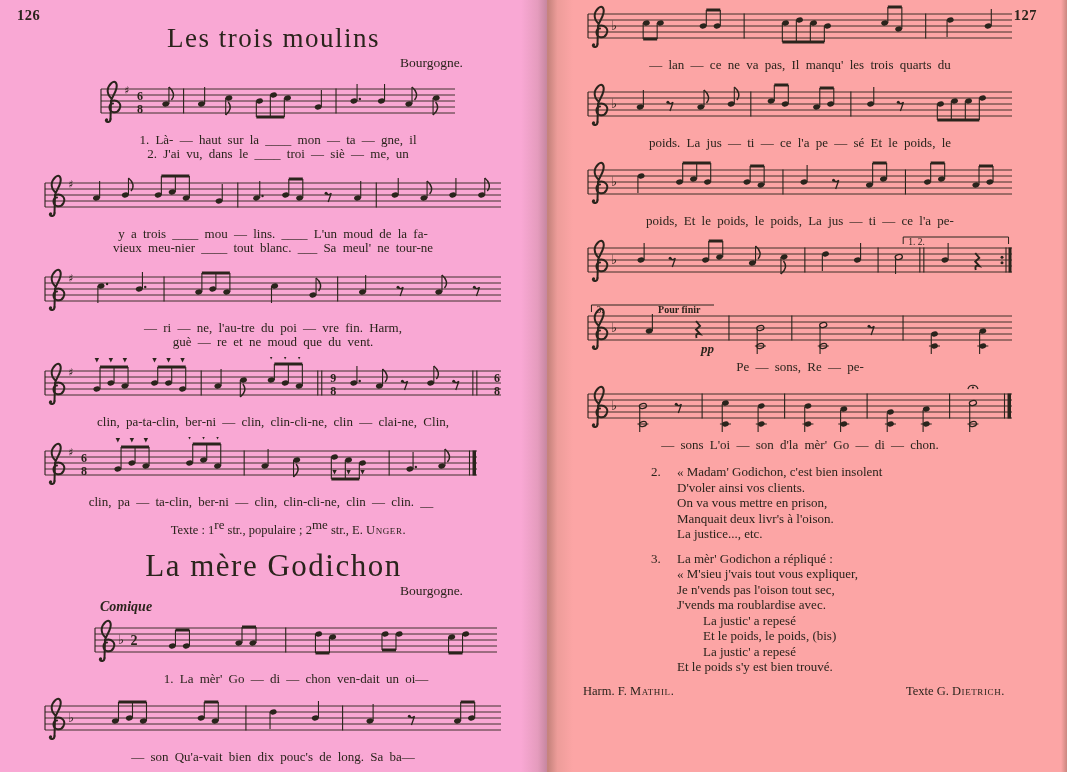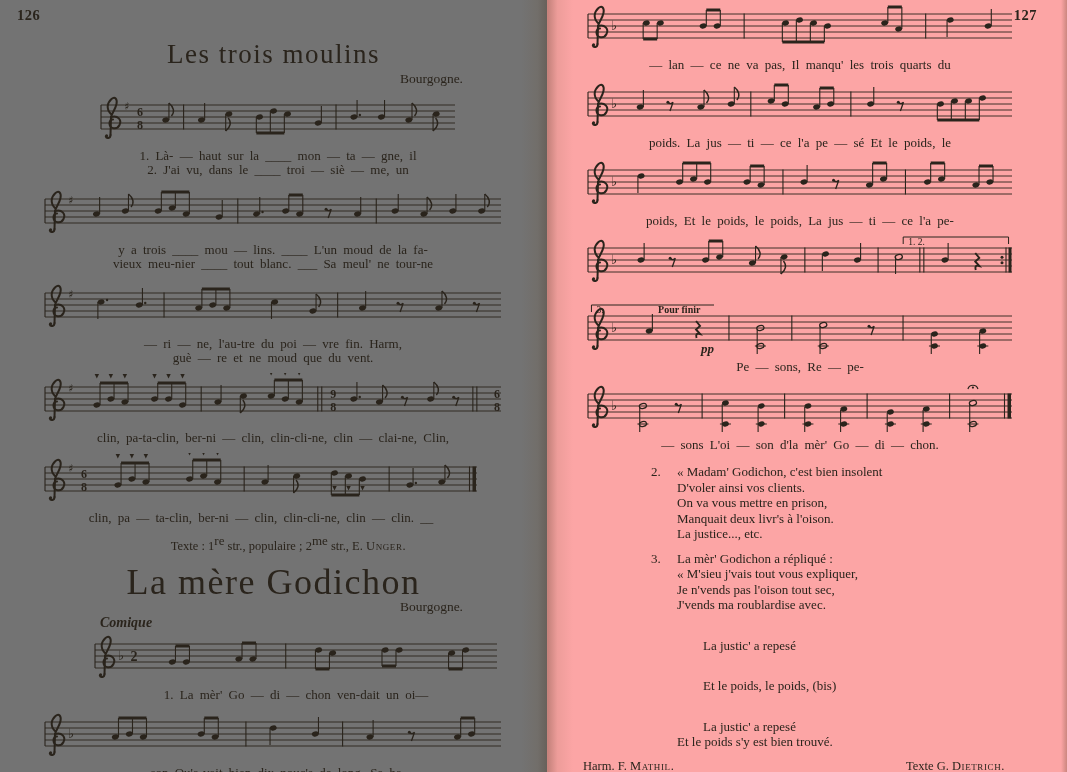--- a/index.html
+++ b/index.html
@@ -1,40 +1,40 @@
 <!DOCTYPE html>
 <html><head>
 <meta charset="utf-8">
 <style>
   html,body{margin:0;padding:0;background:#d8cdb4;}
   .book{position:relative;width:1067px;height:772px;overflow:hidden;
         font-family:"Liberation Serif","DejaVu Serif",serif;color:#2a241c;background:#f0e7d4;}
   .page{position:absolute;top:0;height:100%;box-sizing:border-box;}
-  .page-left{left:0;width:547px;background:#737373;padding-top:28px;}
+  .page-left{left:0;width:547px;background:#f9a8d4;padding-top:12px;}
   .page-right{left:547px;width:520px;background:#fca5a5;}
   .gutter{position:absolute;left:521px;top:0;width:52px;height:100%;pointer-events:none;z-index:5;
     background:linear-gradient(to right,rgba(105,80,50,0) 0%,rgba(105,80,50,.14) 32%,rgba(70,50,28,.30) 52%,rgba(105,80,50,.10) 70%,rgba(105,80,50,0) 100%);}
   .edge-right{position:absolute;right:0;top:0;width:6px;height:100%;pointer-events:none;z-index:5;
     background:linear-gradient(to right,rgba(90,65,40,0),rgba(90,65,40,.30));}
   .pagenum{position:absolute;top:7px;font-weight:bold;font-size:14.5px;letter-spacing:.5px;}
   .pn-left{left:17px;} .pn-right{right:30px;}
   .song-title{text-align:center;font-size:27px;font-weight:normal;letter-spacing:1.5px;line-height:32px;margin-top:10px;}
-  .song-title.second{margin-top:12px;font-size:36px;}
+  .song-title.second{margin-top:12px;font-size:31px;}
   .region{text-align:right;font-size:13.5px;padding-right:84px;line-height:15px;margin-top:1px;}
   .tempo{font-style:italic;font-weight:bold;font-size:14px;padding-left:100px;line-height:15px;margin-top:1px;}
   .staff-block{position:relative;}
   .staff-block svg{display:block;}
   .lyrics-line{font-size:13px;line-height:14px;text-align:center;word-spacing:3px;white-space:nowrap;}
   .credit{text-align:center;font-size:12.5px;margin-top:8px;padding-left:30px;}
   .credit sup{font-size:13px;}
   .sc{font-variant:small-caps;letter-spacing:.6px;}
   .verses{margin-top:12px;}
   .verse{position:relative;font-size:13px;line-height:15.5px;padding-left:130px;margin-bottom:9px;}
   .verse-number{position:absolute;left:104px;}
-  .verse-line.ind{padding-left:26px;margin-top:25px;}
+  .verse-line.ind{padding-left:26px;}
   .credits-row{display:flex;justify-content:space-between;font-size:12.5px;padding:0 62px 0 36px;margin-top:8px;}
 </style>
 </head>
 <body>
 
 <div class="book">
 
   <div class="page page-left">
     <div class="pagenum pn-left">126</div>
     <div class="song-title">Les trois moulins</div>

